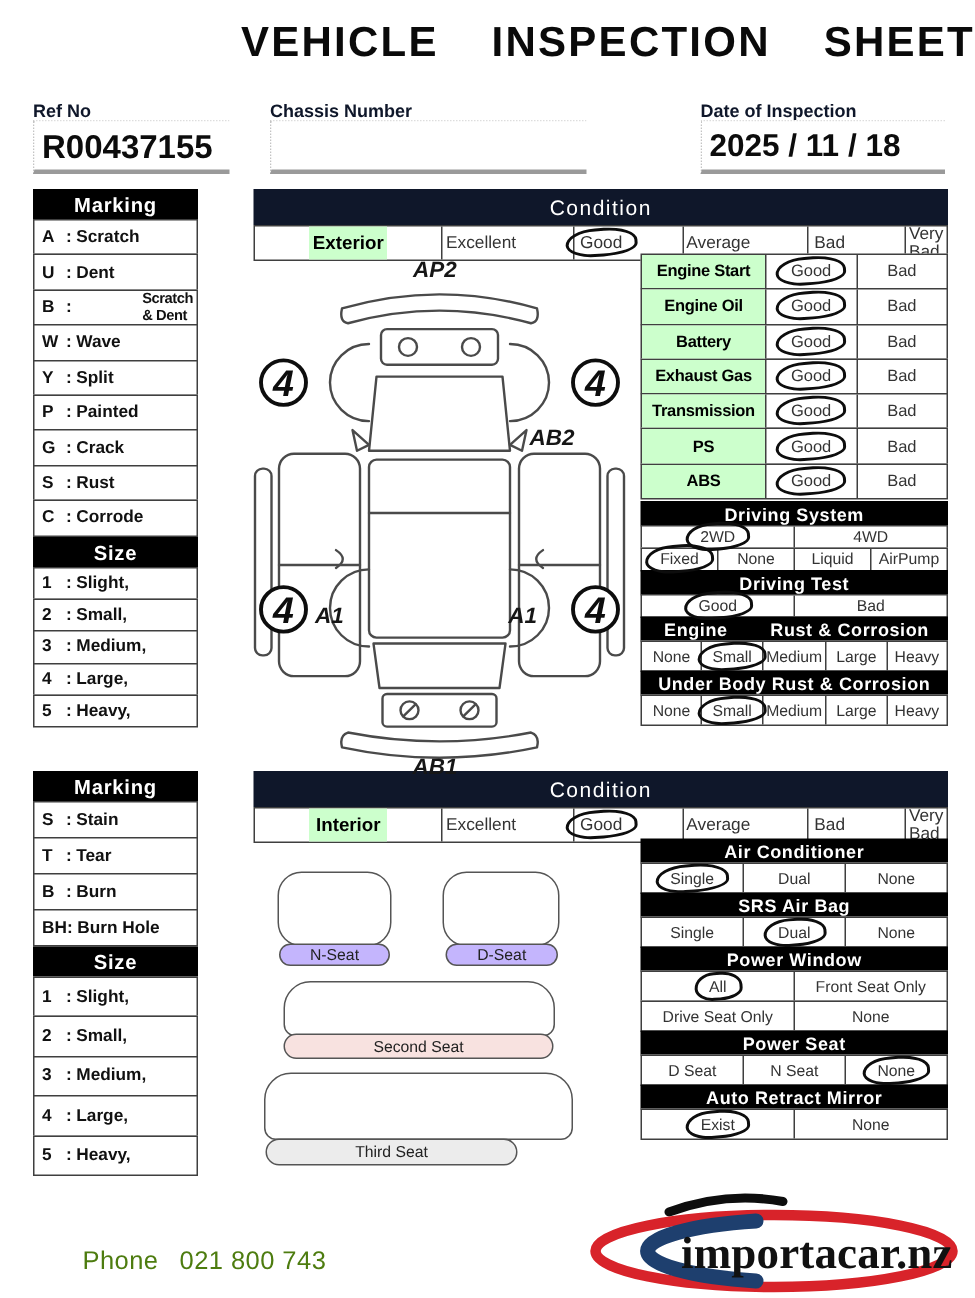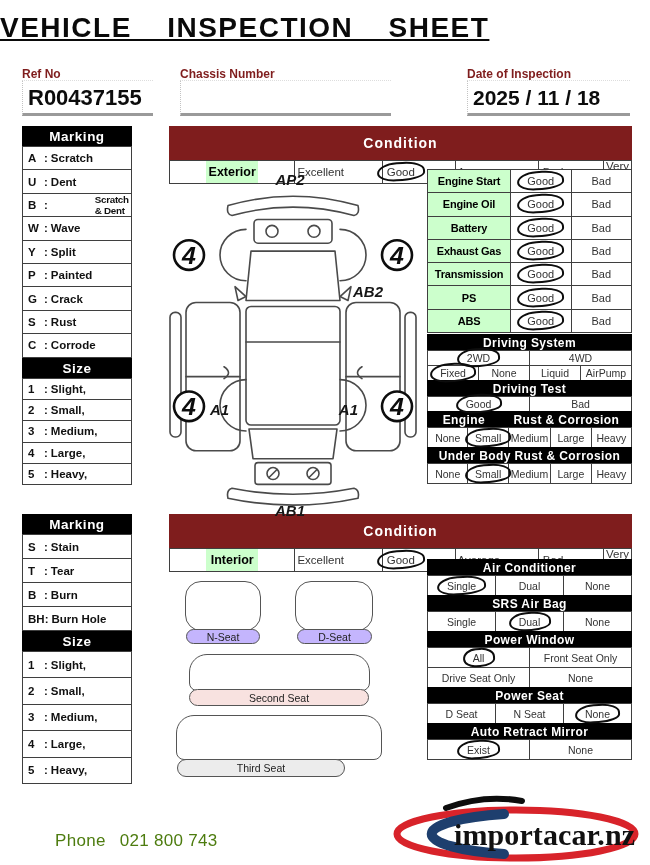--- a/index.html
+++ b/index.html
@@ -1,40 +1,40 @@
 <!DOCTYPE html>
 <html><head>
 <meta charset="utf-8">
 <style>
   html,body{margin:0;padding:0;background:#fff;}
   .page{position:relative;width:650px;height:865px;background:#fff;overflow:hidden;
         font-family:"Liberation Sans",sans-serif;color:#111;}
   
-  .title{position:absolute;top:12px;left:0;width:100%;text-align:left;margin:0;
-         font-size:28px;font-weight:bold;letter-spacing:1.5px;word-spacing:26px;color:#0a0a0a;text-decoration:underline;}
-  .flabel{position:absolute;font-size:12px;font-weight:bold;color:#7f1d1d;}
+  .title{position:absolute;top:12px;left:0;width:100%;text-align:right;margin:0;
+         font-size:28px;font-weight:bold;letter-spacing:1.5px;word-spacing:26px;color:#0a0a0a;}
+  .flabel{position:absolute;font-size:12px;font-weight:bold;color:#0f172a;}
   .fbox{position:absolute;height:36px;background:#fff;border-left:1px dotted #c3c3c3;
         border-top:1px dotted #ddd;border-bottom:3px solid #9a9a9a;box-sizing:border-box;
         font-size:22px;font-weight:bold;line-height:33px;padding-left:5px;color:#0c0c0c;}
   
   .legend{position:absolute;left:22px;width:110px;}
   .lbar{background:#000;color:#fff;font-weight:bold;font-size:13.5px;height:21px;
         display:flex;align-items:center;justify-content:center;letter-spacing:.5px;}
   .lrow{border:1px solid #3f3f3f;margin-top:-1px;background:#fff;display:flex;align-items:center;
         box-sizing:border-box;font-weight:bold;font-size:11.5px;padding-left:5px;color:#111;}
   .lk{display:inline-block;min-width:16px;}
   .lc{margin-right:3px;}
   .lv.small{font-size:9.8px;letter-spacing:-0.3px;padding-left:44px;}
   #legend-ext .sec0 .lrow{height:24.4px}
   #legend-ext .sec1 .lrow{height:22.4px}
   #legend-int .sec0 .lrow{height:25px}
   #legend-int .sec1 .lrow{height:27.4px}
   
   .cond{position:absolute;left:169px;width:463px;}
-  .cbar{background:#7f1d1d;color:#fff;height:34px;font-size:14px;font-weight:bold;
+  .cbar{background:#0f172a;color:#fff;height:24px;font-size:14px;font-weight:normal;
         display:flex;align-items:center;justify-content:center;letter-spacing:1px;}
   .crow{display:flex;height:24px;border:1px solid #3f3f3f;box-sizing:border-box;background:#fff;}
   .ccell{display:flex;align-items:center;justify-content:center;border-left:1px solid #3f3f3f;
          font-size:11.5px;color:#333;box-sizing:border-box;margin-left:36px;}
   .ccell:first-child{border-left:none;}
   .ccell.cat{width:115px;background:#ccffcc;font-weight:bold;font-size:12.5px;color:#000;}
   .ccell.o0{width:78px}.ccell.o1{width:79px}.ccell.o2{width:63px}.ccell.o3{width:62px}.ccell.o4{flex:1}
   
   .sysgrid{position:absolute;left:427px;top:170px;width:205px;}
   .srow{display:flex;height:24.3px;margin-top:-1px;border:1px solid #3f3f3f;box-sizing:border-box;background:#fff;}

